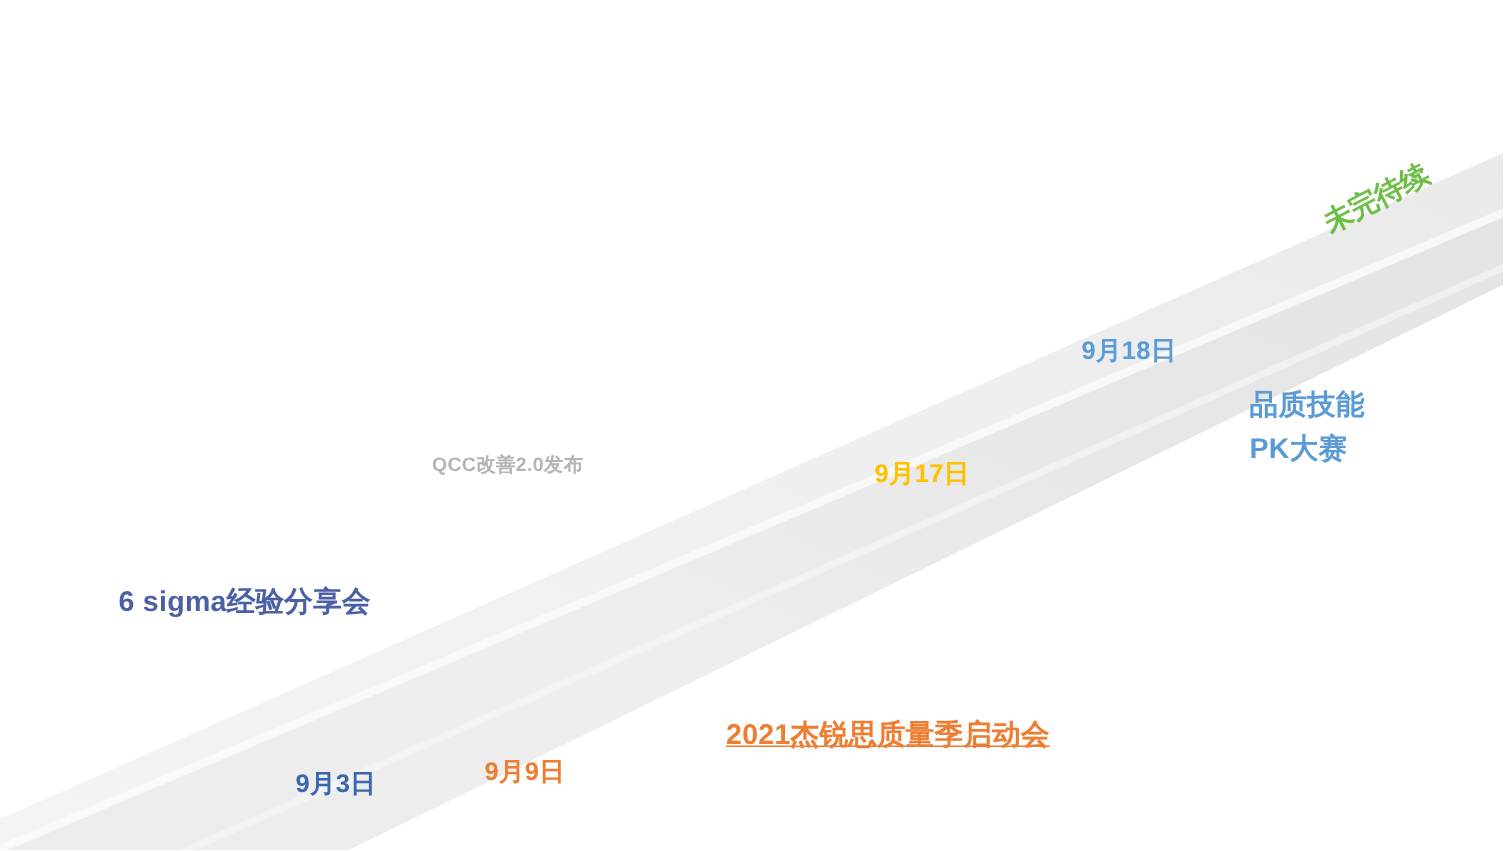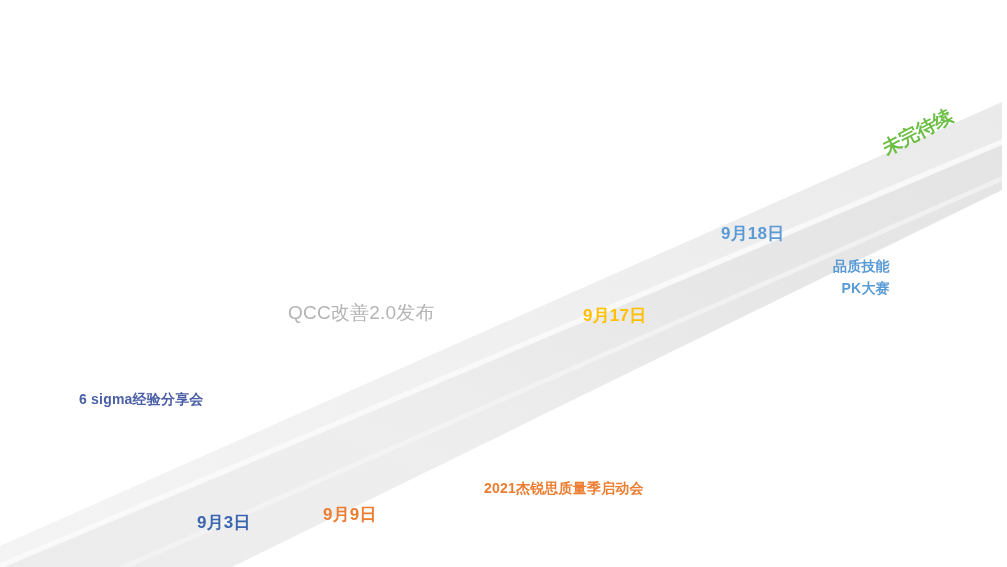--- a/index.html
+++ b/index.html
@@ -29,37 +29,36 @@
     position: absolute;
     white-space: nowrap;
     line-height: 1.0;
     letter-spacing: 0.2px;
   }
   .date {
     font-size: 17px;
     font-weight: bold;
   }
   .event {
-    font-size: 14px;
+    font-size: 19px;
     font-weight: bold;
-    text-align: right;
   }
   .event-thin {
-    font-size: 19px;
-    font-weight: normal;
+    font-size: 13px;
+    font-weight: bold;
   }
   .stacked { line-height: 1.55; }
 
   
   #lbl-6sigma      { left: 79px;  top: 392px; }
   #lbl-0903        { left: 197px; top: 514px; }
   #lbl-qcc         { left: 288px; top: 303px; }
   #lbl-0909        { left: 323px; top: 460px; margin-top: 46px; }
   #lbl-0913        { left: 455px; top: 373px; }
-  #lbl-2021kickoff { left: 484px; top: 481px; }
+  #lbl-2021kickoff { left: 484px; top: 481px; text-decoration: underline; }
   #lbl-0917        { left: 583px; top: 307px; }
   #lbl-midautumn   { left: 656px; top: 361px; }
   #lbl-0918        { left: 721px; top: 225px; }
   #lbl-pk          { left: 833px; top: 256px; }
 
   
   #lbl-tbc {
     position: absolute;
     left: 884px;
     top: 137px;

